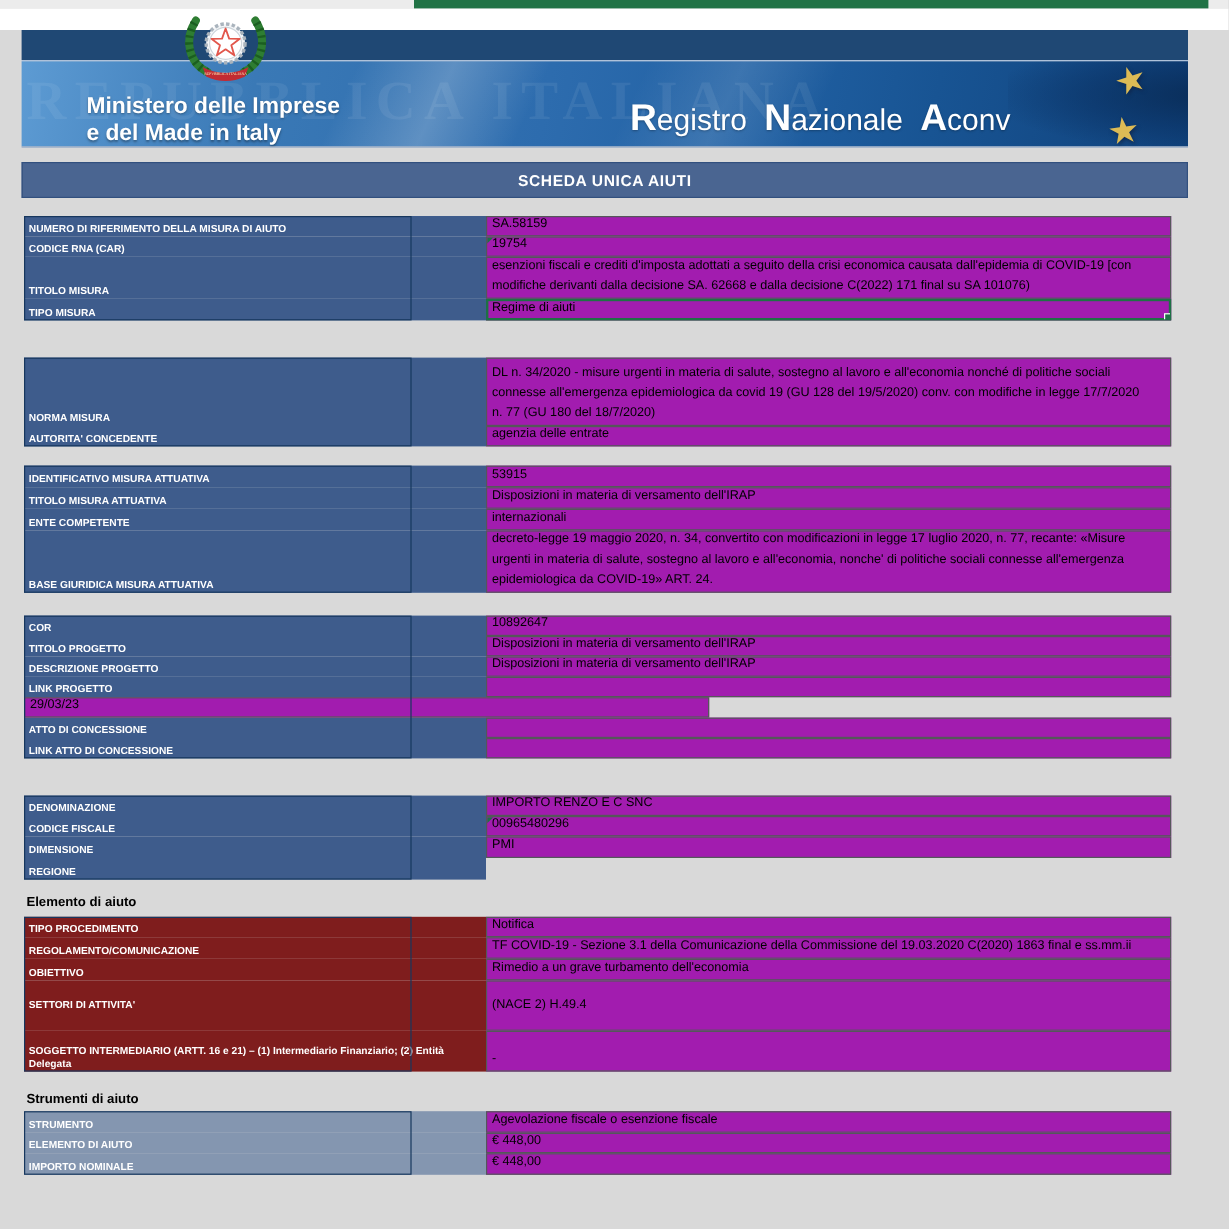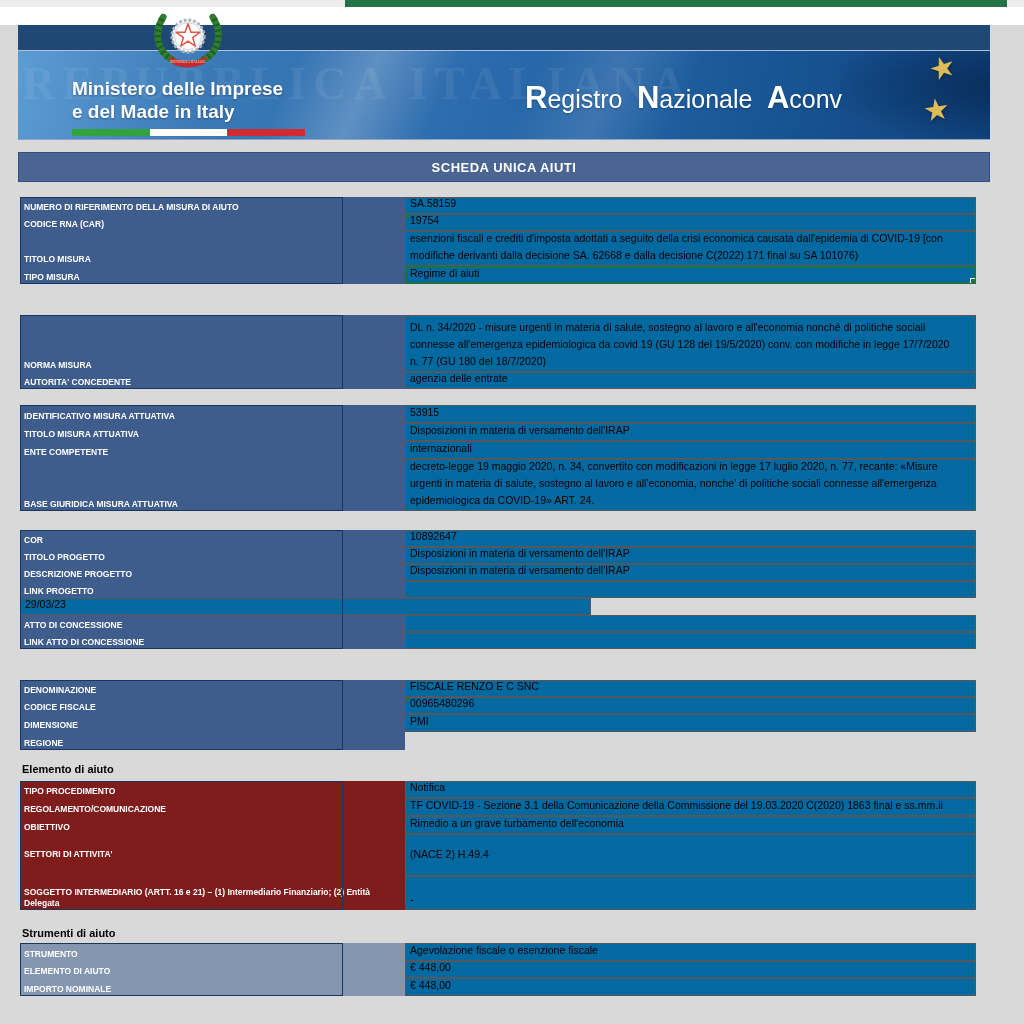--- a/index.html
+++ b/index.html
@@ -8,21 +8,21 @@
 
   
   .top-strip{height:7px;background:#ececec;position:relative;}
   .green-seg{position:absolute;left:345px;top:0;width:662px;height:7px;background:#217346;}
   .white-band{height:18px;background:#ffffff;}
 
   .content{margin-left:18px;width:972px;position:relative;}
 
   
   .navy-bar{height:25px;background:#1f4874;}
-  .banner{height:90px;position:relative;overflow:hidden;box-sizing:border-box;
+  .banner{height:73px;position:relative;overflow:hidden;box-sizing:border-box;
     border-top:1px solid #afc2da;border-bottom:1px solid #8ea4c4;
     background:linear-gradient(100deg,#5d9bd3 0%,#3a79b6 20%,#2d6cae 45%,#2161a4 62%,#185493 78%,#10427c 100%);}
   .banner .streak{position:absolute;inset:0;
     background:linear-gradient(115deg,transparent 28%,rgba(255,255,255,.22) 36%,transparent 44%,transparent 52%,rgba(255,255,255,.12) 60%,transparent 68%);}
   .banner .swirl{position:absolute;top:0;right:0;width:150px;height:100%;
     background:radial-gradient(ellipse at 115% 40%,rgba(8,40,80,.8) 0%,rgba(10,50,100,.55) 45%,transparent 78%);}
   .banner .wm{position:absolute;left:4px;top:6px;font-family:"Liberation Serif","DejaVu Serif",serif;
     font-size:46px;font-weight:bold;letter-spacing:7px;color:rgba(255,255,255,.07);white-space:nowrap;}
   .ministry{position:absolute;left:54px;top:26px;color:#fff;font-weight:bold;font-size:19px;line-height:23px;
     text-shadow:0 1px 2px rgba(0,0,0,.35);}
@@ -46,21 +46,21 @@
   
   .rna-table{width:970px;margin-left:2px;position:relative;}
   .rna-table::before{content:"";position:absolute;left:0;top:0;bottom:0;width:323px;
     border:1px solid #17375e;box-sizing:border-box;pointer-events:none;z-index:2;}
   .trow{display:flex;}
   .h17{height:17px}.h18{height:18px}.h34{height:34px}.h35{height:35px}.h42{height:42px}.h52{height:52px}.h57{height:57px}
   .tlabel{width:385px;box-sizing:border-box;background:#3e5c8c;color:#fff;font-weight:bold;font-size:8.5px;
     line-height:10.5px;padding:0 4px 2px 4px;display:flex;align-items:flex-end;overflow:hidden;}
   .t-light .tlabel{background:#7f1d1d;}
   .t-slate .tlabel{background:#8496b0;}
-  .tvalue{width:571px;box-sizing:border-box;background:#0369a1;border:1px solid #55575a;color:#000;
+  .tvalue{width:571px;box-sizing:border-box;background:#a21caf;border:1px solid #55575a;color:#000;
     font-size:10.5px;line-height:17px;padding:0 20px 1px 4px;display:flex;align-items:flex-end;overflow:hidden;position:relative;}
   .vmid{align-items:center;}
   .lmid{align-items:center;}
   .err::before{content:"";position:absolute;left:0;top:0;width:0;height:0;
     border-top:5px solid #1e7145;border-right:5px solid transparent;}
   .selected{outline:2px solid #1e7145;outline-offset:-2px;z-index:3;}
   .selected::after{content:"";position:absolute;right:-2px;bottom:-2px;width:5px;height:5px;
     background:#1e7145;border:1px solid #fff;z-index:4;}
 
   .sec-title{margin-left:4px;font-size:11px;font-weight:bold;color:#000;line-height:14px;}
@@ -193,21 +193,21 @@
       </div>
       <div class="trow h17">
         <div class="tlabel">LINK ATTO DI CONCESSIONE</div>
         <div class="tvalue"></div>
       </div>
     </div>
 
     <div class="rna-table mt31">
       <div class="trow h17">
         <div class="tlabel">DENOMINAZIONE</div>
-        <div class="tvalue">FISCALE RENZO E C SNC</div>
+        <div class="tvalue">IMPORTO RENZO E C SNC</div>
       </div>
       <div class="trow h17">
         <div class="tlabel">CODICE FISCALE</div>
         <div class="tvalue err">00965480296</div>
       </div>
       <div class="trow h18">
         <div class="tlabel">DIMENSIONE</div>
         <div class="tvalue">PMI</div>
       </div>
       <div class="trow h18">

